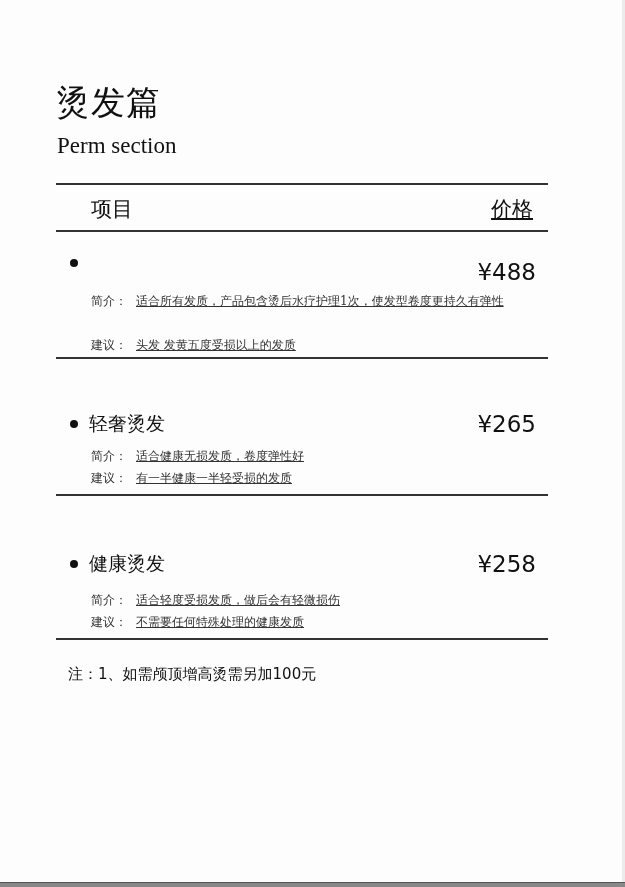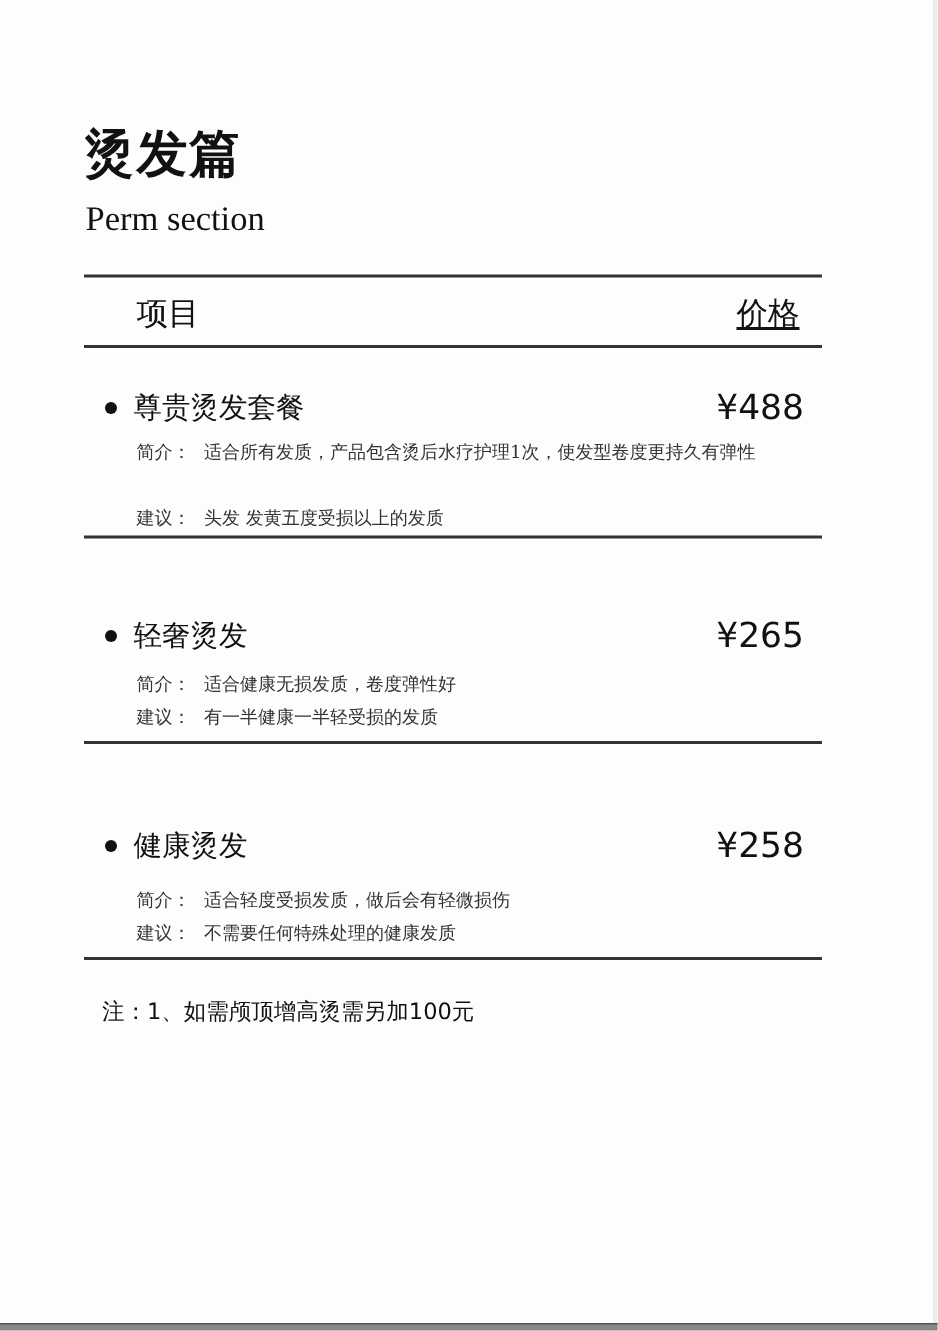--- a/index.html
+++ b/index.html
@@ -2,51 +2,50 @@
 <html><head>
   <meta charset="utf-8">
   <style>
     html, body { margin: 0; padding: 0; }
     body {
       width: 625px; height: 887px; background: #fdfdfd; position: relative; overflow: hidden;
       font-family: "DejaVu Sans", sans-serif; color: #111;
     }
     .right-edge { position: absolute; top: 0; right: 0; width: 3px; height: 887px; background: #ececec; }
     .bottom-edge { position: absolute; left: 0; bottom: 0; width: 625px; height: 4px; background: #888; border-top: 1px solid #555; }
-    .title { position: absolute; left: 56px; top: 80px; font-size: 34px; font-weight: bold; letter-spacing: 1px; }
+    .title { position: absolute; left: 56px; top: 80px; font-size: 34px; font-weight: normal; letter-spacing: 1px; }
     .subtitle { position: absolute; left: 57px; top: 133px; font-family: "Liberation Serif", serif; font-size: 23px; }
     .hr { position: absolute; left: 56px; width: 492px; height: 2px; background: #333; }
     .col-item { position: absolute; left: 91px; top: 195px; font-size: 21px; }
     .col-price { position: absolute; right: 92px; top: 195px; font-size: 21px; text-decoration: underline; }
     .pkg-name { position: absolute; left: 70px; font-size: 19px; display: flex; align-items: center; }
     .bullet { width: 8px; height: 8px; border-radius: 50%; background: #111; margin-right: 11px; display: inline-block; }
     .pkg-price { position: absolute; right: 89px; font-size: 23px; }
     .detail { position: absolute; left: 91px; font-family: "DejaVu Serif", serif; font-size: 12px; color: #333; line-height: 22px; }
     .detail .lbl { display: inline-block; width: 45px; }
-    .detail .cont { display: inline-block; width: 395px; vertical-align: top; }
+    .detail .cont { display: inline-block; width: 395px; vertical-align: top; text-decoration: underline; }
     .note { position: absolute; left: 68px; top: 665px; font-size: 15px; }
   </style>
 </head>
 <body>
 
 <div class="right-edge"></div>
 <div class="bottom-edge"></div>
 
 <div class="title">烫发篇</div>
 <div class="subtitle">Perm section</div>
 
 <div class="hr" style="top:183px"></div>
 <div class="col-item">项目</div>
 <div class="col-price">价格</div>
 <div class="hr" style="top:230px"></div>
 
 <div>
   <div class="pkg-name" style="top:259px">
     <span class="bullet"></span>
-    <span>尊贵烫发套餐</span>
   </div>
   <div class="pkg-price" style="top:259px">¥488</div>
   <div class="detail" style="top:290px">
     <span class="lbl">简介：</span><span class="cont">适合所有发质，产品包含烫后水疗护理1次，使发型卷度更持久有弹性</span>
   </div>
   <div class="detail" style="top:334px">
     <span class="lbl">建议：</span><span class="cont">头发 发黄五度受损以上的发质</span>
   </div>
 </div>
 <div class="hr" style="top:357px"></div>

